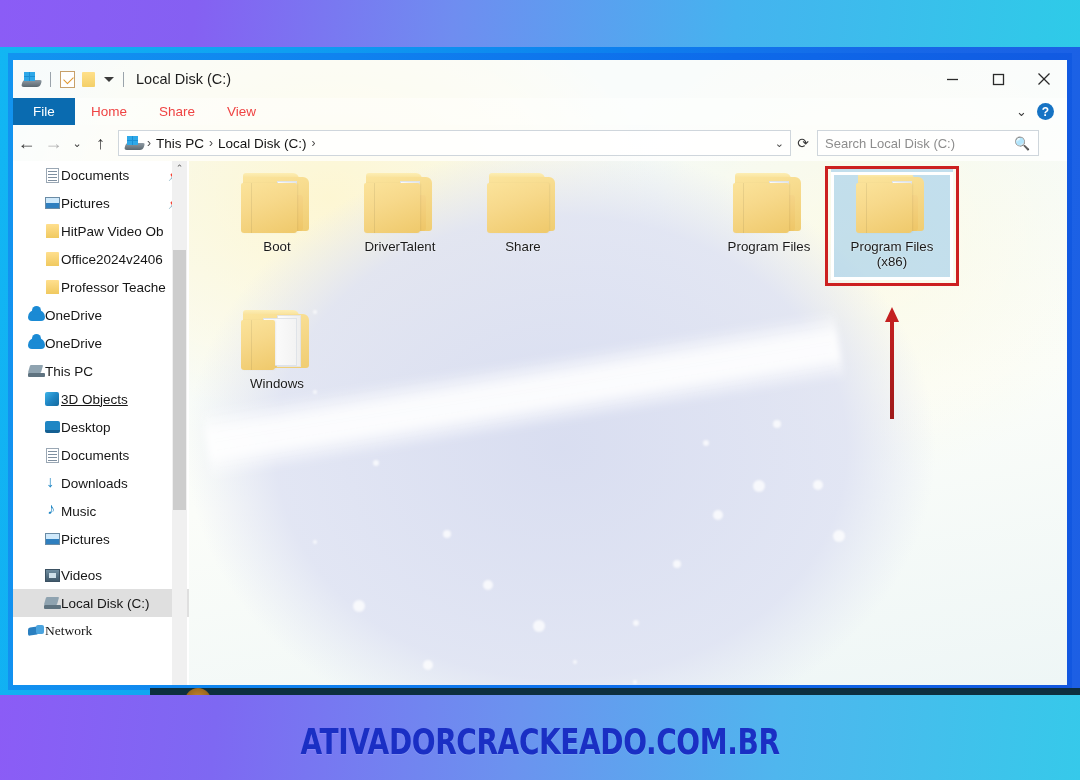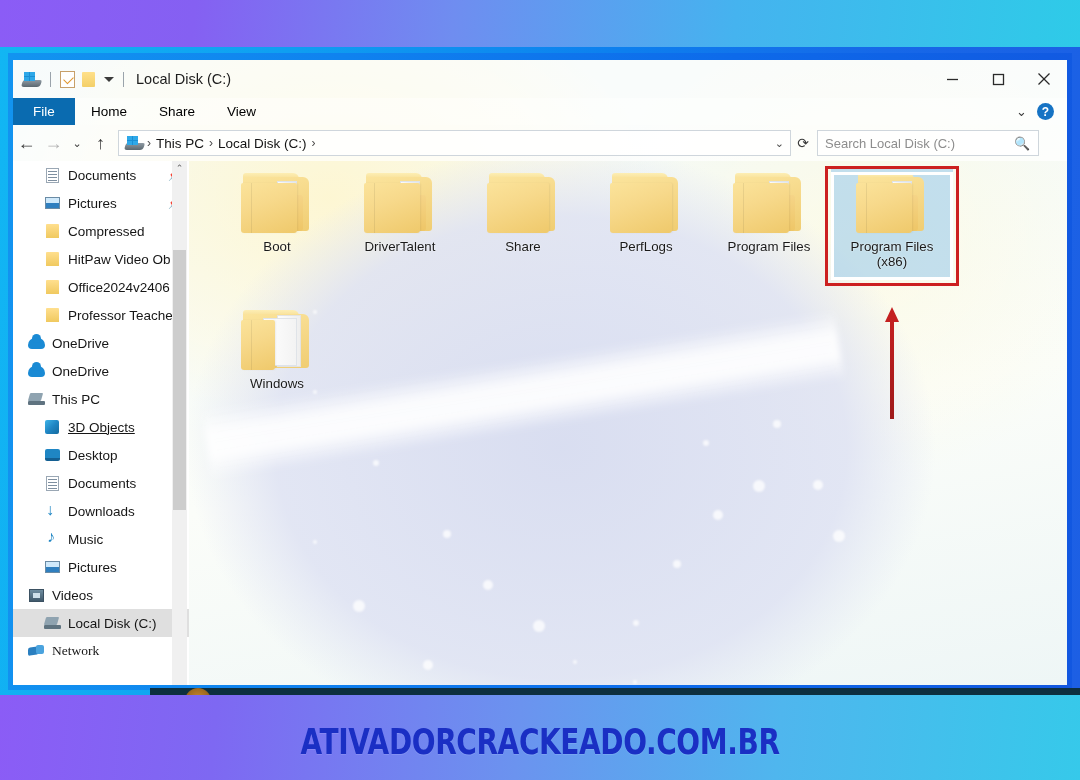--- a/index.html
+++ b/index.html
@@ -128,21 +128,21 @@
   .wc svg { display:block; }
 
   
   .ribbon {
     position:absolute; left:0; top:38px; width:100%; height:27px;
     display:flex; align-items:stretch;
     background: rgba(255,255,255,0.72);
   }
   .tab {
     display:flex; align-items:center; justify-content:center;
-    font-size: 13.5px; color:#000000; padding: 0 16px; min-width: 56px;
+    font-size: 13.5px; color:#ef4444; padding: 0 16px; min-width: 56px;
   }
   .tab.file { background:#0a6bb0; color:#ffffff; width: 62px; padding:0; }
   .ribbon-right { margin-left:auto; display:flex; align-items:center; gap:10px; padding-right:13px; }
   .chev-down { color:#3b3b3b; font-size:13px; }
   .help-btn {
     width:17px;height:17px;border-radius:50%;background:#1673c4;color:#fff;
     font-size:12px; font-weight:bold; display:flex;align-items:center;justify-content:center;
   }
 
   
@@ -169,21 +169,21 @@
   }
   .searchbox .ph { font-size:13px; color:#8d8d8d; white-space:nowrap; }
   .searchbox .mag { margin-left:auto; color:#2d2d2d; font-size:13px; }
 
   
   .navpane {
     position:absolute; left:0; top:101px; width:176px; height:524px;
     background:#ffffff; overflow:hidden;
   }
   .navitem {
-    height: 28px; display:flex; align-items:center; gap:7px;
+    height: 28px; display:flex; align-items:center; 
     font-size: 13.5px; color:#161616; white-space:nowrap; position:relative;
   }
   .navitem.sel { background:#dfdfdf; }
   .ni-ico { width:18px; height:16px; flex:0 0 18px; display:flex; align-items:center; justify-content:center; }
   .pin { margin-left:auto; margin-right:8px; color:#5a5a5a; font-size:12px; }
   .nav-collapse { position:absolute; right:7px; top:3px; font-size:11px; color:#3b3b3b; }
   .navscroll {
     position:absolute; left:159px; top:101px; width:15px; height:524px;
     background:#f0f0f0;
   }
@@ -430,38 +430,32 @@
             <span class="ni-ico">
               <span class="ic-pic"></span>
             </span>
             <span>Pictures</span>
             <span class="pin" style="font-size: 10px;">📌</span>
           </div>
           <div class="navitem" style="padding-left: 30px;">
             <span class="ni-ico">
               <span class="ic-folder"></span>
             </span>
-            <span>Compressed</span>
+            <span>HitPaw Video Ob</span>
           </div>
           <div class="navitem" style="padding-left: 30px;">
             <span class="ni-ico">
               <span class="ic-folder"></span>
             </span>
-            <span>HitPaw Video Ob</span>
+            <span>Office2024v2406</span>
           </div>
           <div class="navitem" style="padding-left: 30px;">
             <span class="ni-ico">
               <span class="ic-folder"></span>
             </span>
-            <span>Office2024v2406</span>
-          </div>
-          <div class="navitem" style="padding-left: 30px;">
-            <span class="ni-ico">
-              <span class="ic-folder"></span>
-            </span>
             <span>Professor Teache</span>
           </div>
           <div class="navitem" style="padding-left: 14px;">
             <span class="ni-ico">
               <span class="ic-cloud"></span>
             </span>
             <span>OneDrive</span>
           </div>
           <div class="navitem" style="padding-left: 14px;">
             <span class="ni-ico">
@@ -504,21 +498,21 @@
               <span class="ic-music"></span>
             </span>
             <span>Music</span>
           </div>
           <div class="navitem" style="padding-left: 30px;">
             <span class="ni-ico">
               <span class="ic-pic"></span>
             </span>
             <span>Pictures</span>
           </div>
-          <div class="navitem" style="padding-left: 14px;">
+          <div class="navitem" style="padding-left: 30px; margin-top: 8px;">
             <span class="ni-ico">
               <span class="ic-video"></span>
             </span>
             <span>Videos</span>
           </div>
           <div class="navitem sel" style="padding-left: 30px;">
             <span class="ni-ico">
               <span class="ic-pc"></span>
             </span>
             <span>Local Disk (C:)</span>
@@ -583,30 +577,20 @@
           <div class="tile" style="left: 273px; top: 6px;">
             <div class="inner">
               <div class="folder empty">
                 <div class="tab"></div>
                 <div class="back"></div>
                 <div class="front"></div>
               </div>
               <div class="lbl">Share</div>
             </div>
           </div>
-          <div class="tile" style="left: 396px; top: 6px;">
-            <div class="inner">
-              <div class="folder empty">
-                <div class="tab"></div>
-                <div class="back"></div>
-                <div class="front"></div>
-              </div>
-              <div class="lbl">PerfLogs</div>
-            </div>
-          </div>
           <div class="tile" style="left: 519px; top: 6px;">
             <div class="inner">
               <div class="folder ">
                 <div class="tab"></div>
                 <div class="back"></div>
                 <div class="papers">
                   <div class="line" style="top:5px"></div>
                   <div class="line" style="top:10px"></div>
                   <div class="line" style="top:15px"></div>
                   <div class="line blue" style="top:21px"></div>

